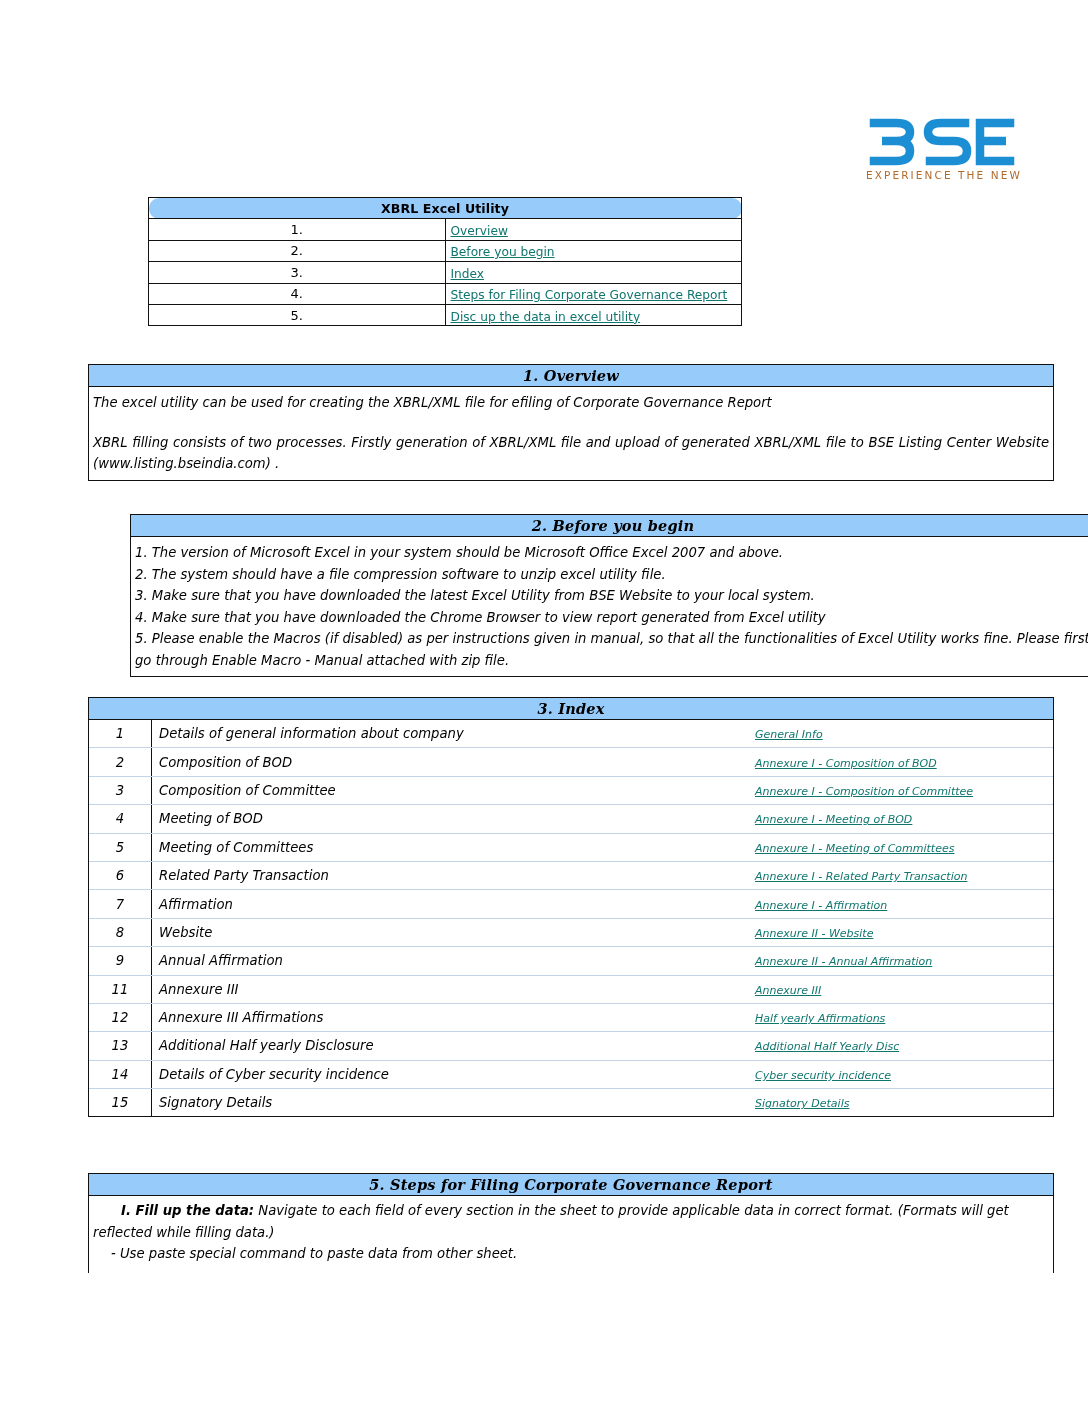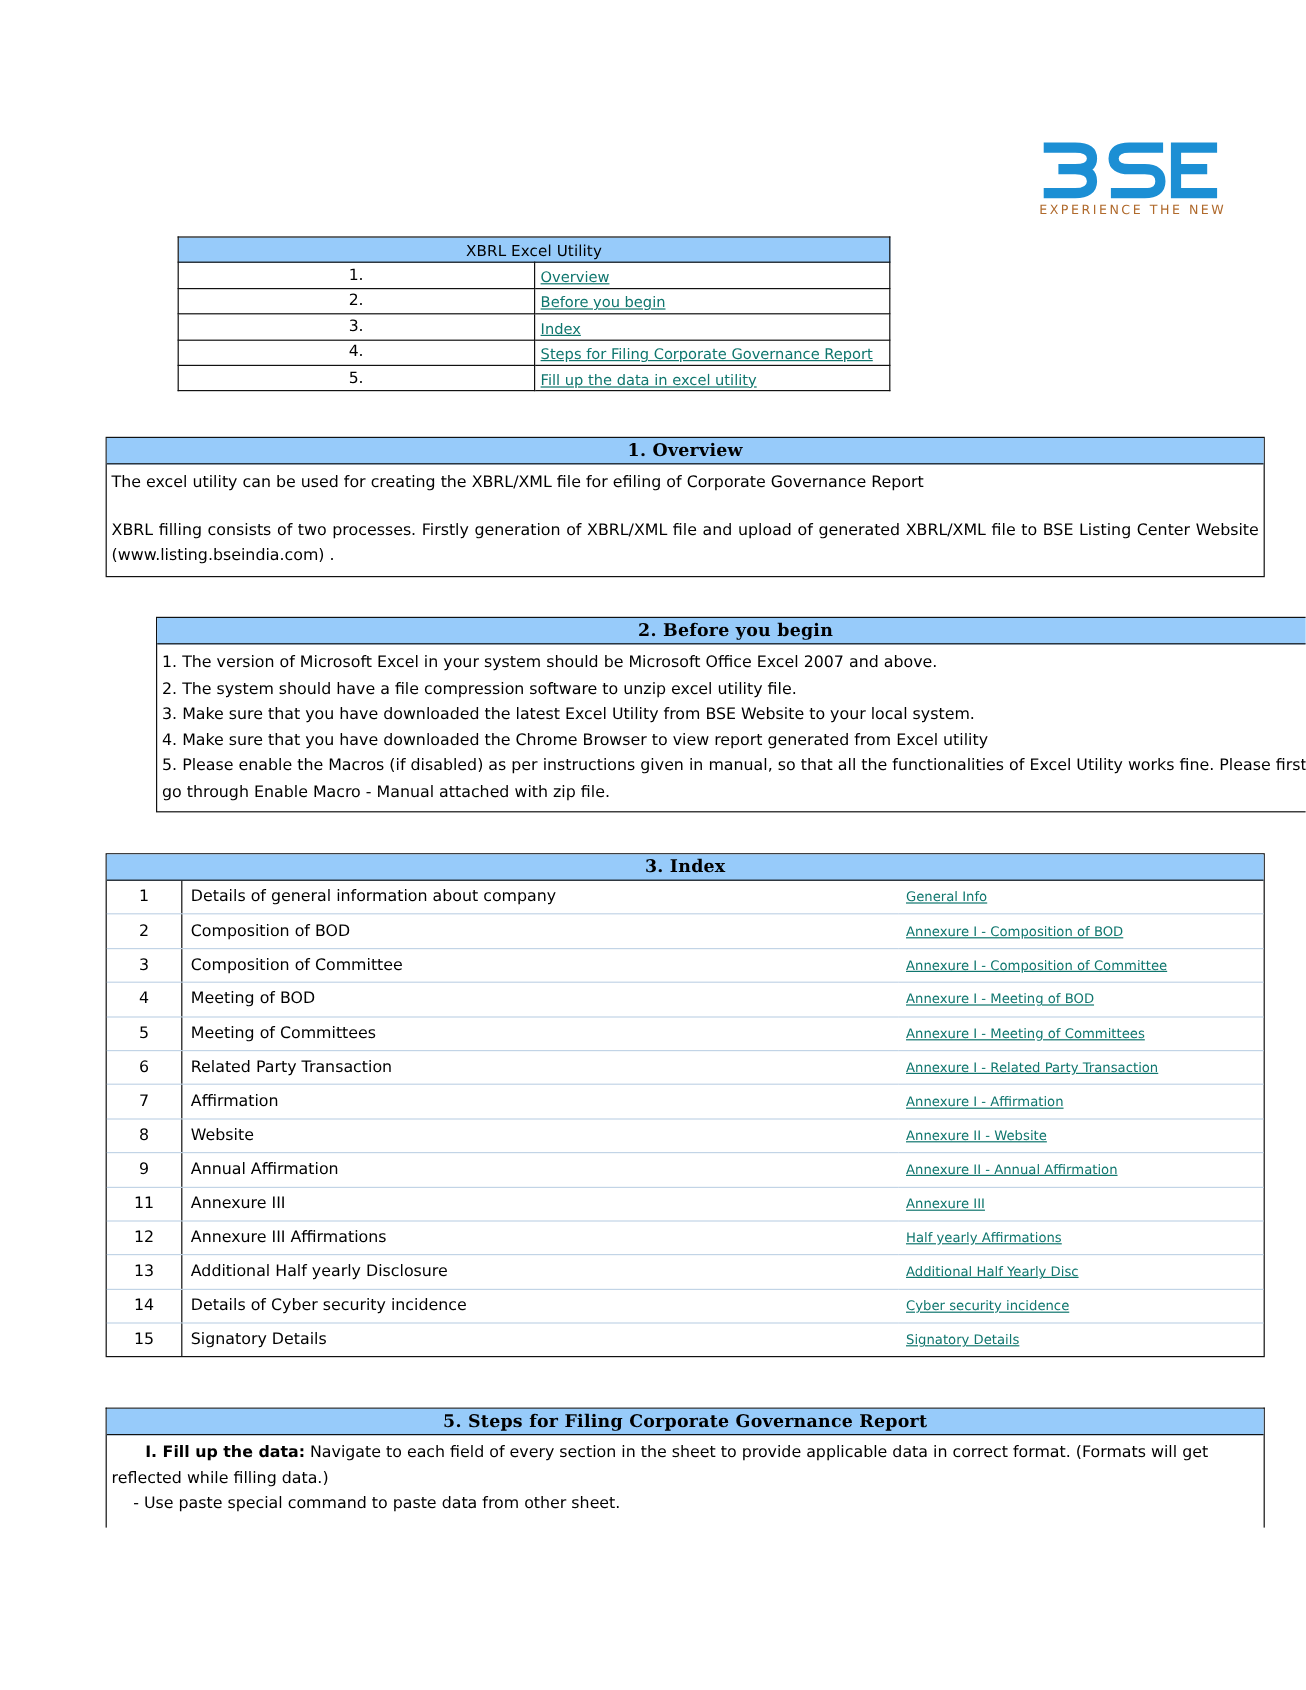--- a/index.html
+++ b/index.html
@@ -53,23 +53,24 @@
   .nav-table th, .nav-table td {
     border: 1.4px solid #111111;
     padding: 0;
     height: 20.4px;
     vertical-align: middle;
   }
   .nav-table th {
     background: #97CBFA;
     font-family: "DejaVu Sans", "Liberation Sans", sans-serif;
     font-size: 12.6px;
-    font-weight: normal;
+    font-weight: bold;
     text-align: center;
     letter-spacing: 0.1px;
+    border-radius: 10px;
   }
   .nav-num {
     width: 100px;
     text-align: center;
     font-family: "DejaVu Sans", "Liberation Sans", sans-serif;
     font-size: 13px;
   }
   .nav-link-cell {
     padding-left: 5px !important;
   }
@@ -83,20 +84,21 @@
   }
 
   
   .section {
     position: absolute;
     left: 88px;
     width: 966px;
     box-sizing: border-box;
     border: 1.6px solid #111111;
     background: #ffffff;
+    font-style: italic;
   }
   .section-head {
     background: #97CBFA;
     border-bottom: 1.6px solid #111111;
     text-align: center;
     font-family: "DejaVu Serif", "Liberation Serif", serif;
     font-weight: bold;
     font-size: 14.5px;
     line-height: 21px;
     height: 21px;
@@ -109,21 +111,21 @@
     line-height: 21.5px;
   }
   .just {
     text-align: justify;
     text-justify: inter-word;
   }
 
   
   #overview-section  { top: 364px;  }
   #begin-section     { top: 514px; margin-left: 42px;  }
-  #index-section     { top: 697px; margin-top: 14px;  }
+  #index-section     { top: 697px;  }
   #steps-section     { top: 1173px; height: 100px; border-bottom: none; }
 
   .ov-line  { margin: 0; }
   .ov-gap   { height: 18px; }
 
   .bl-line { margin: 0; white-space: nowrap; }
 
   
   .index-table {
     width: 100%;
@@ -205,21 +207,21 @@
   </tr>
   <tr>
     <td class="nav-num">4.</td>
     <td class="nav-link-cell">
       <span class="xlink">Steps for Filing Corporate Governance Report</span>
     </td>
   </tr>
   <tr>
     <td class="nav-num">5.</td>
     <td class="nav-link-cell">
-      <span class="xlink">Fill up the data in excel utility</span>
+      <span class="xlink">Disc up the data in excel utility</span>
     </td>
   </tr>
 </tbody>
   </table>
 
 <div class="section" id="overview-section">
   <div class="section-head">1. Overview</div>
   <div class="section-body">
     <div class="ov-line">The excel utility can be used for creating the XBRL/XML file for efiling of Corporate Governance Report</div>
     <div class="ov-gap"></div>

